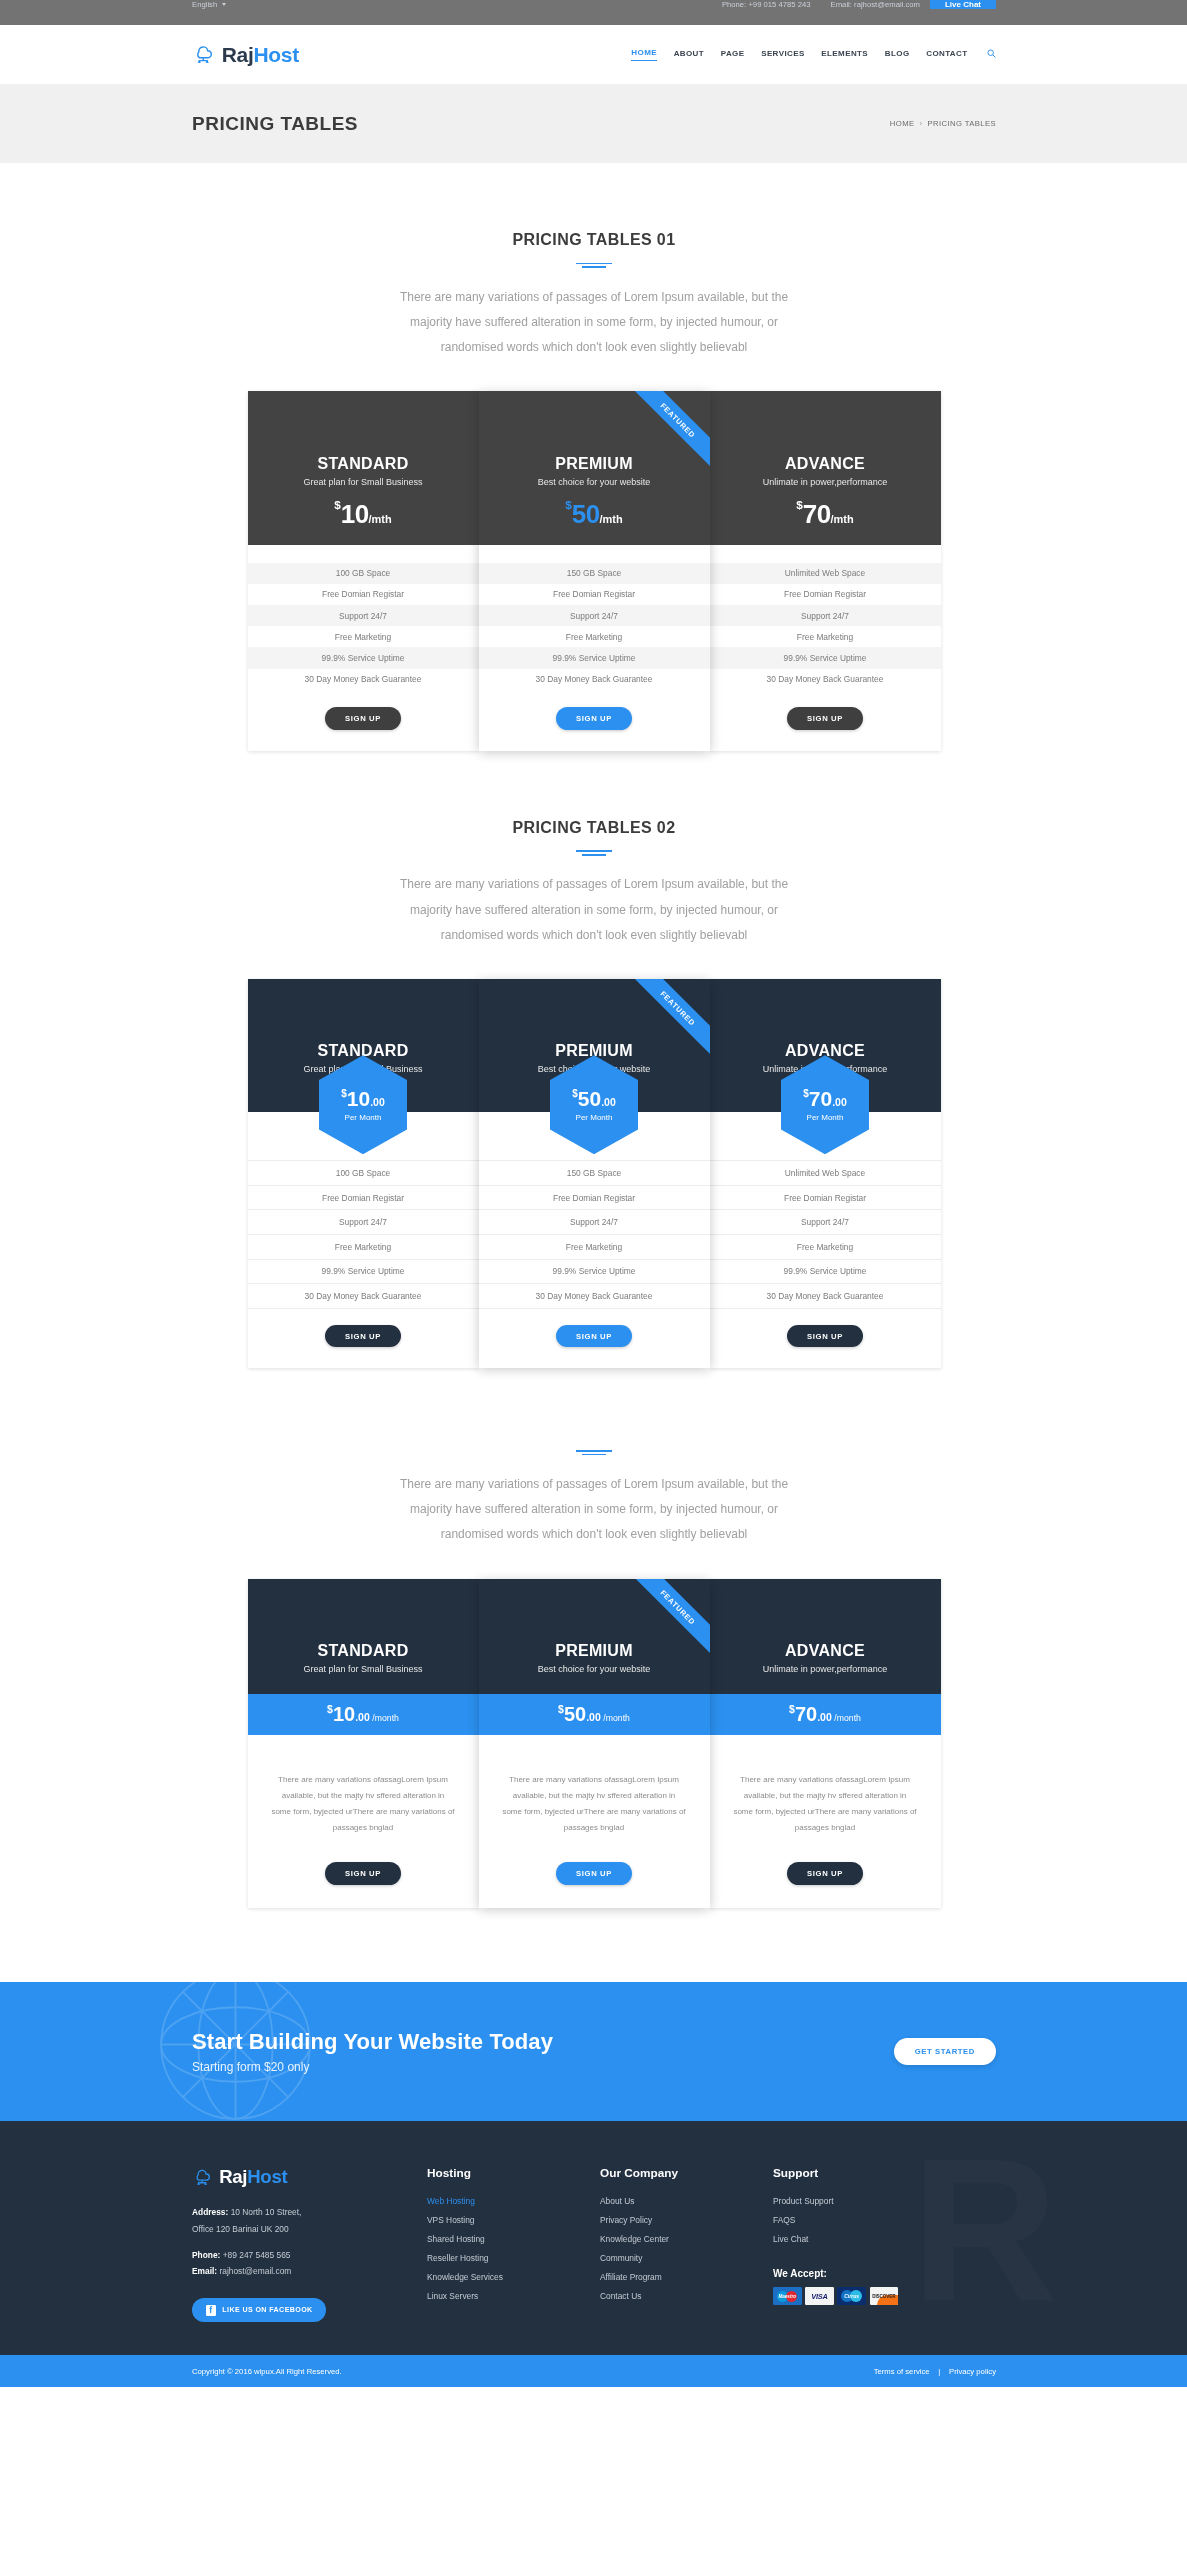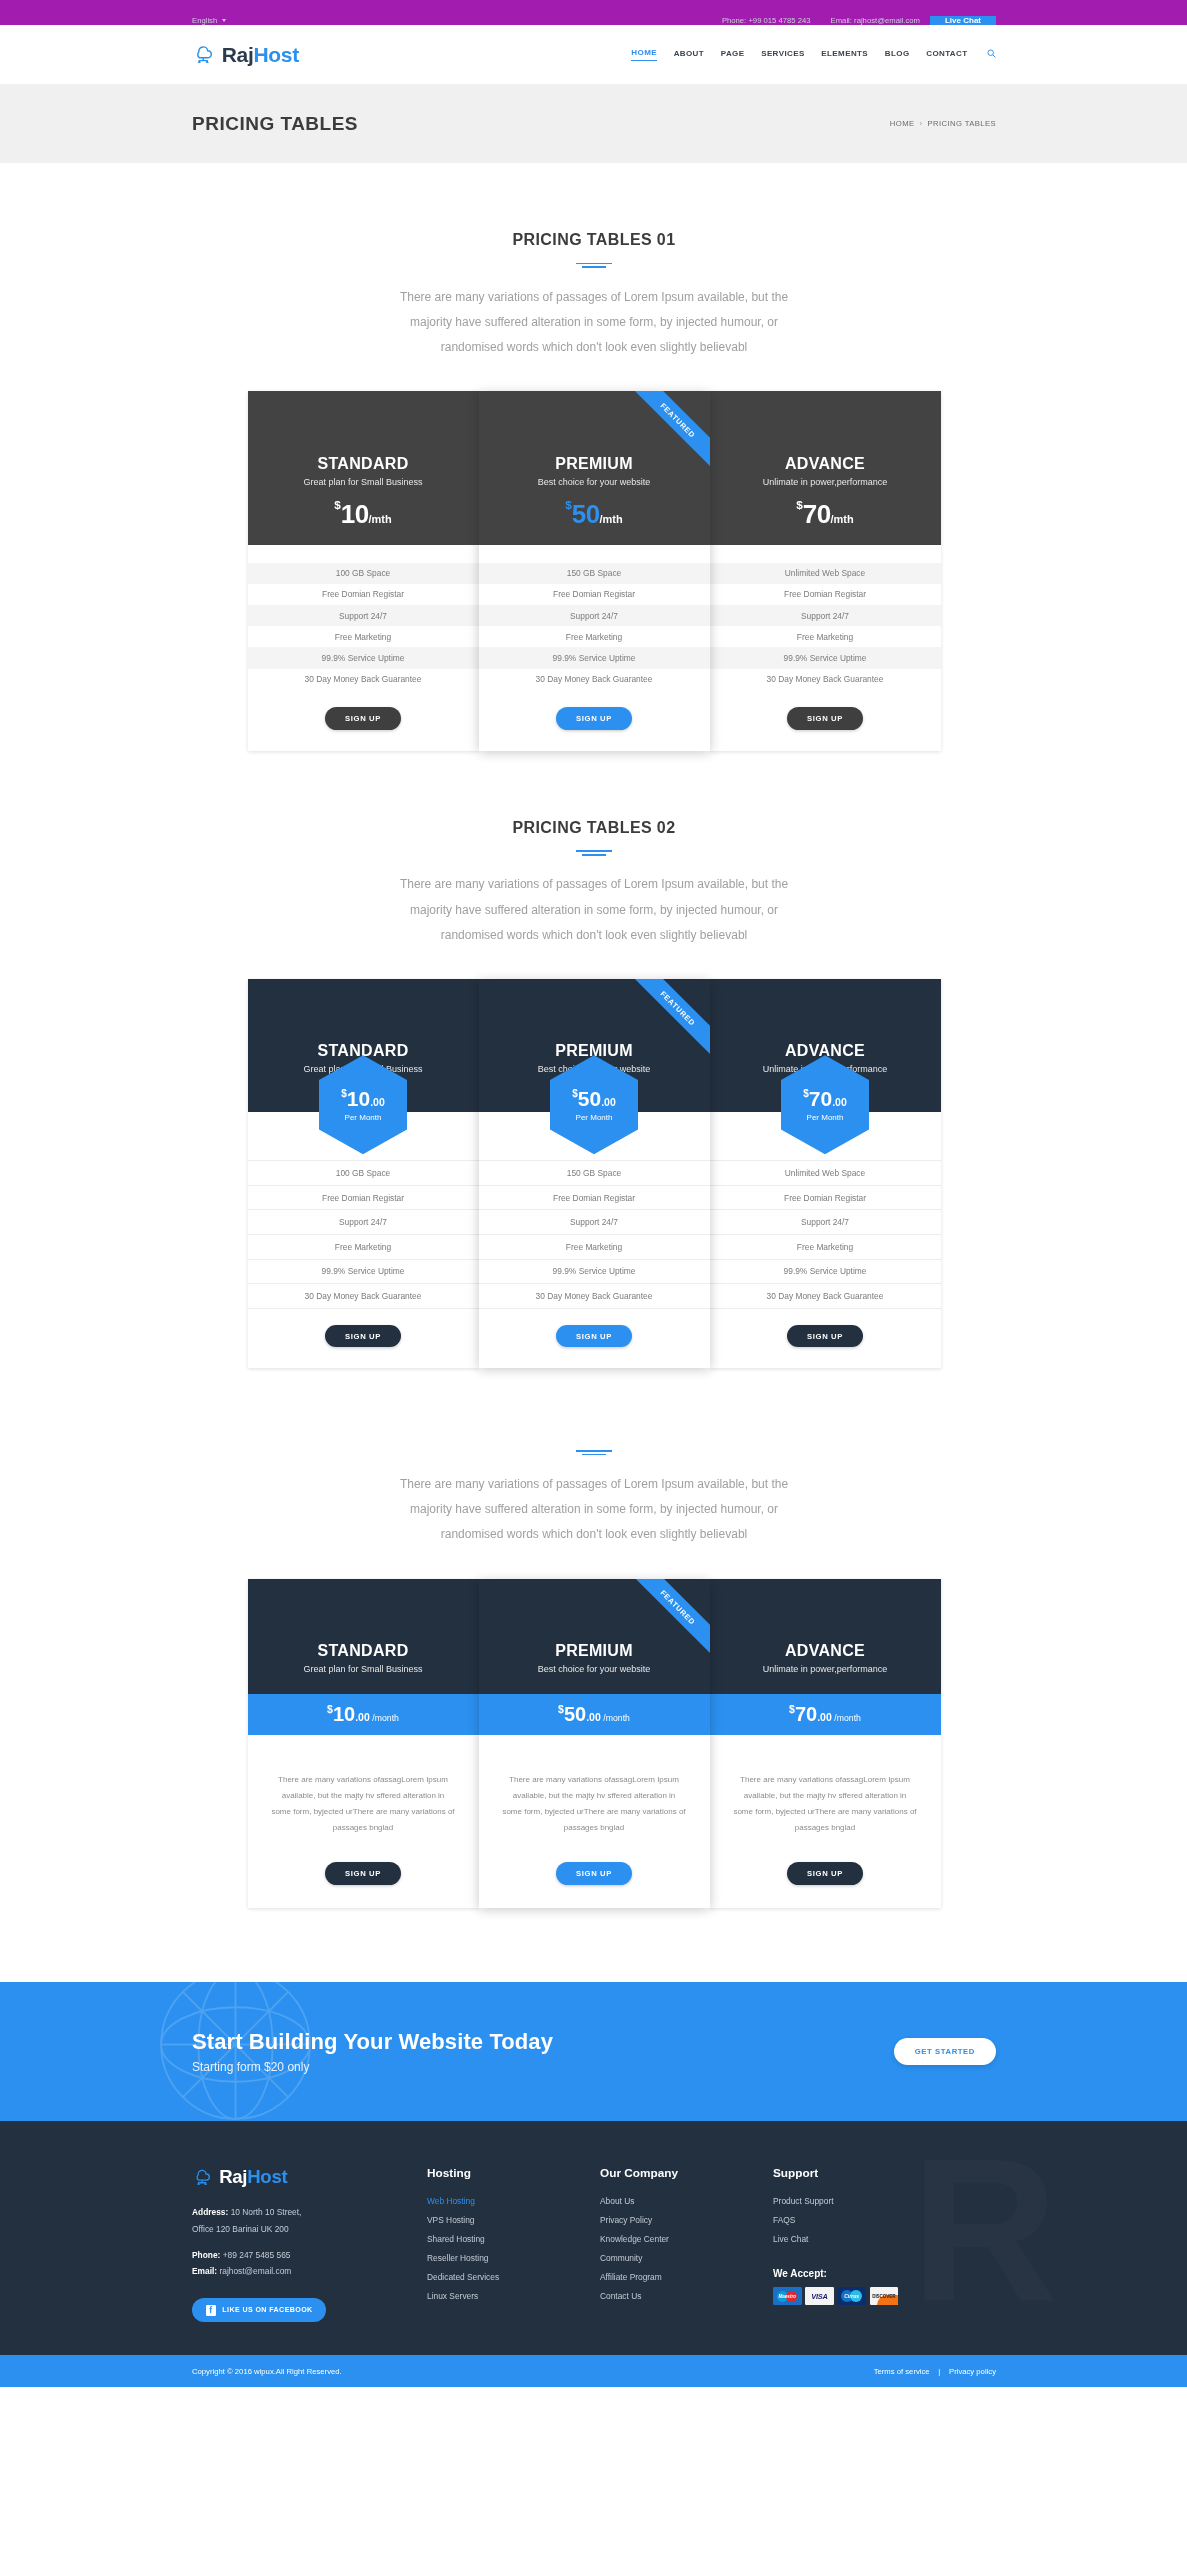--- a/index.html
+++ b/index.html
@@ -8,23 +8,23 @@
     background: #ffffff;
     font-family: "Liberation Sans", sans-serif;
     color: #4a4a4a;
     -webkit-font-smoothing: antialiased;
   }
   body { width: 1188px; overflow-x: hidden; }
 
   
   .topbar {
     height: 25px;
-    background: #a21caf;
-    display: flex;
-    align-items: flex-end;
+    background: #737373;
+    display: flex;
+    align-items: flex-start;
     font-size: 7.7px;
     color: #c9d0d8;
   }
   .topbar-inner {
     width: 804px;
     margin: 0 auto;
     display: flex;
     align-items: stretch;
     justify-content: space-between;
     position: relative;
@@ -857,21 +857,21 @@
       </button>
     </div>
 
     <div class="fcol">
       <h3>Hosting</h3>
       <ul>
         <li><a class="hl">Web Hosting</a></li>
         <li><a>VPS Hosting</a></li>
         <li><a>Shared Hosting</a></li>
         <li><a>Reseller Hosting</a></li>
-        <li><a>Dedicated Services</a></li>
+        <li><a>Knowledge Services</a></li>
         <li><a>Linux Servers</a></li>
       </ul>
     </div>
 
     <div class="fcol">
       <h3>Our Company</h3>
       <ul>
         <li><a>About Us</a></li>
         <li><a>Privacy Policy</a></li>
         <li><a>Knowledge Center</a></li>

